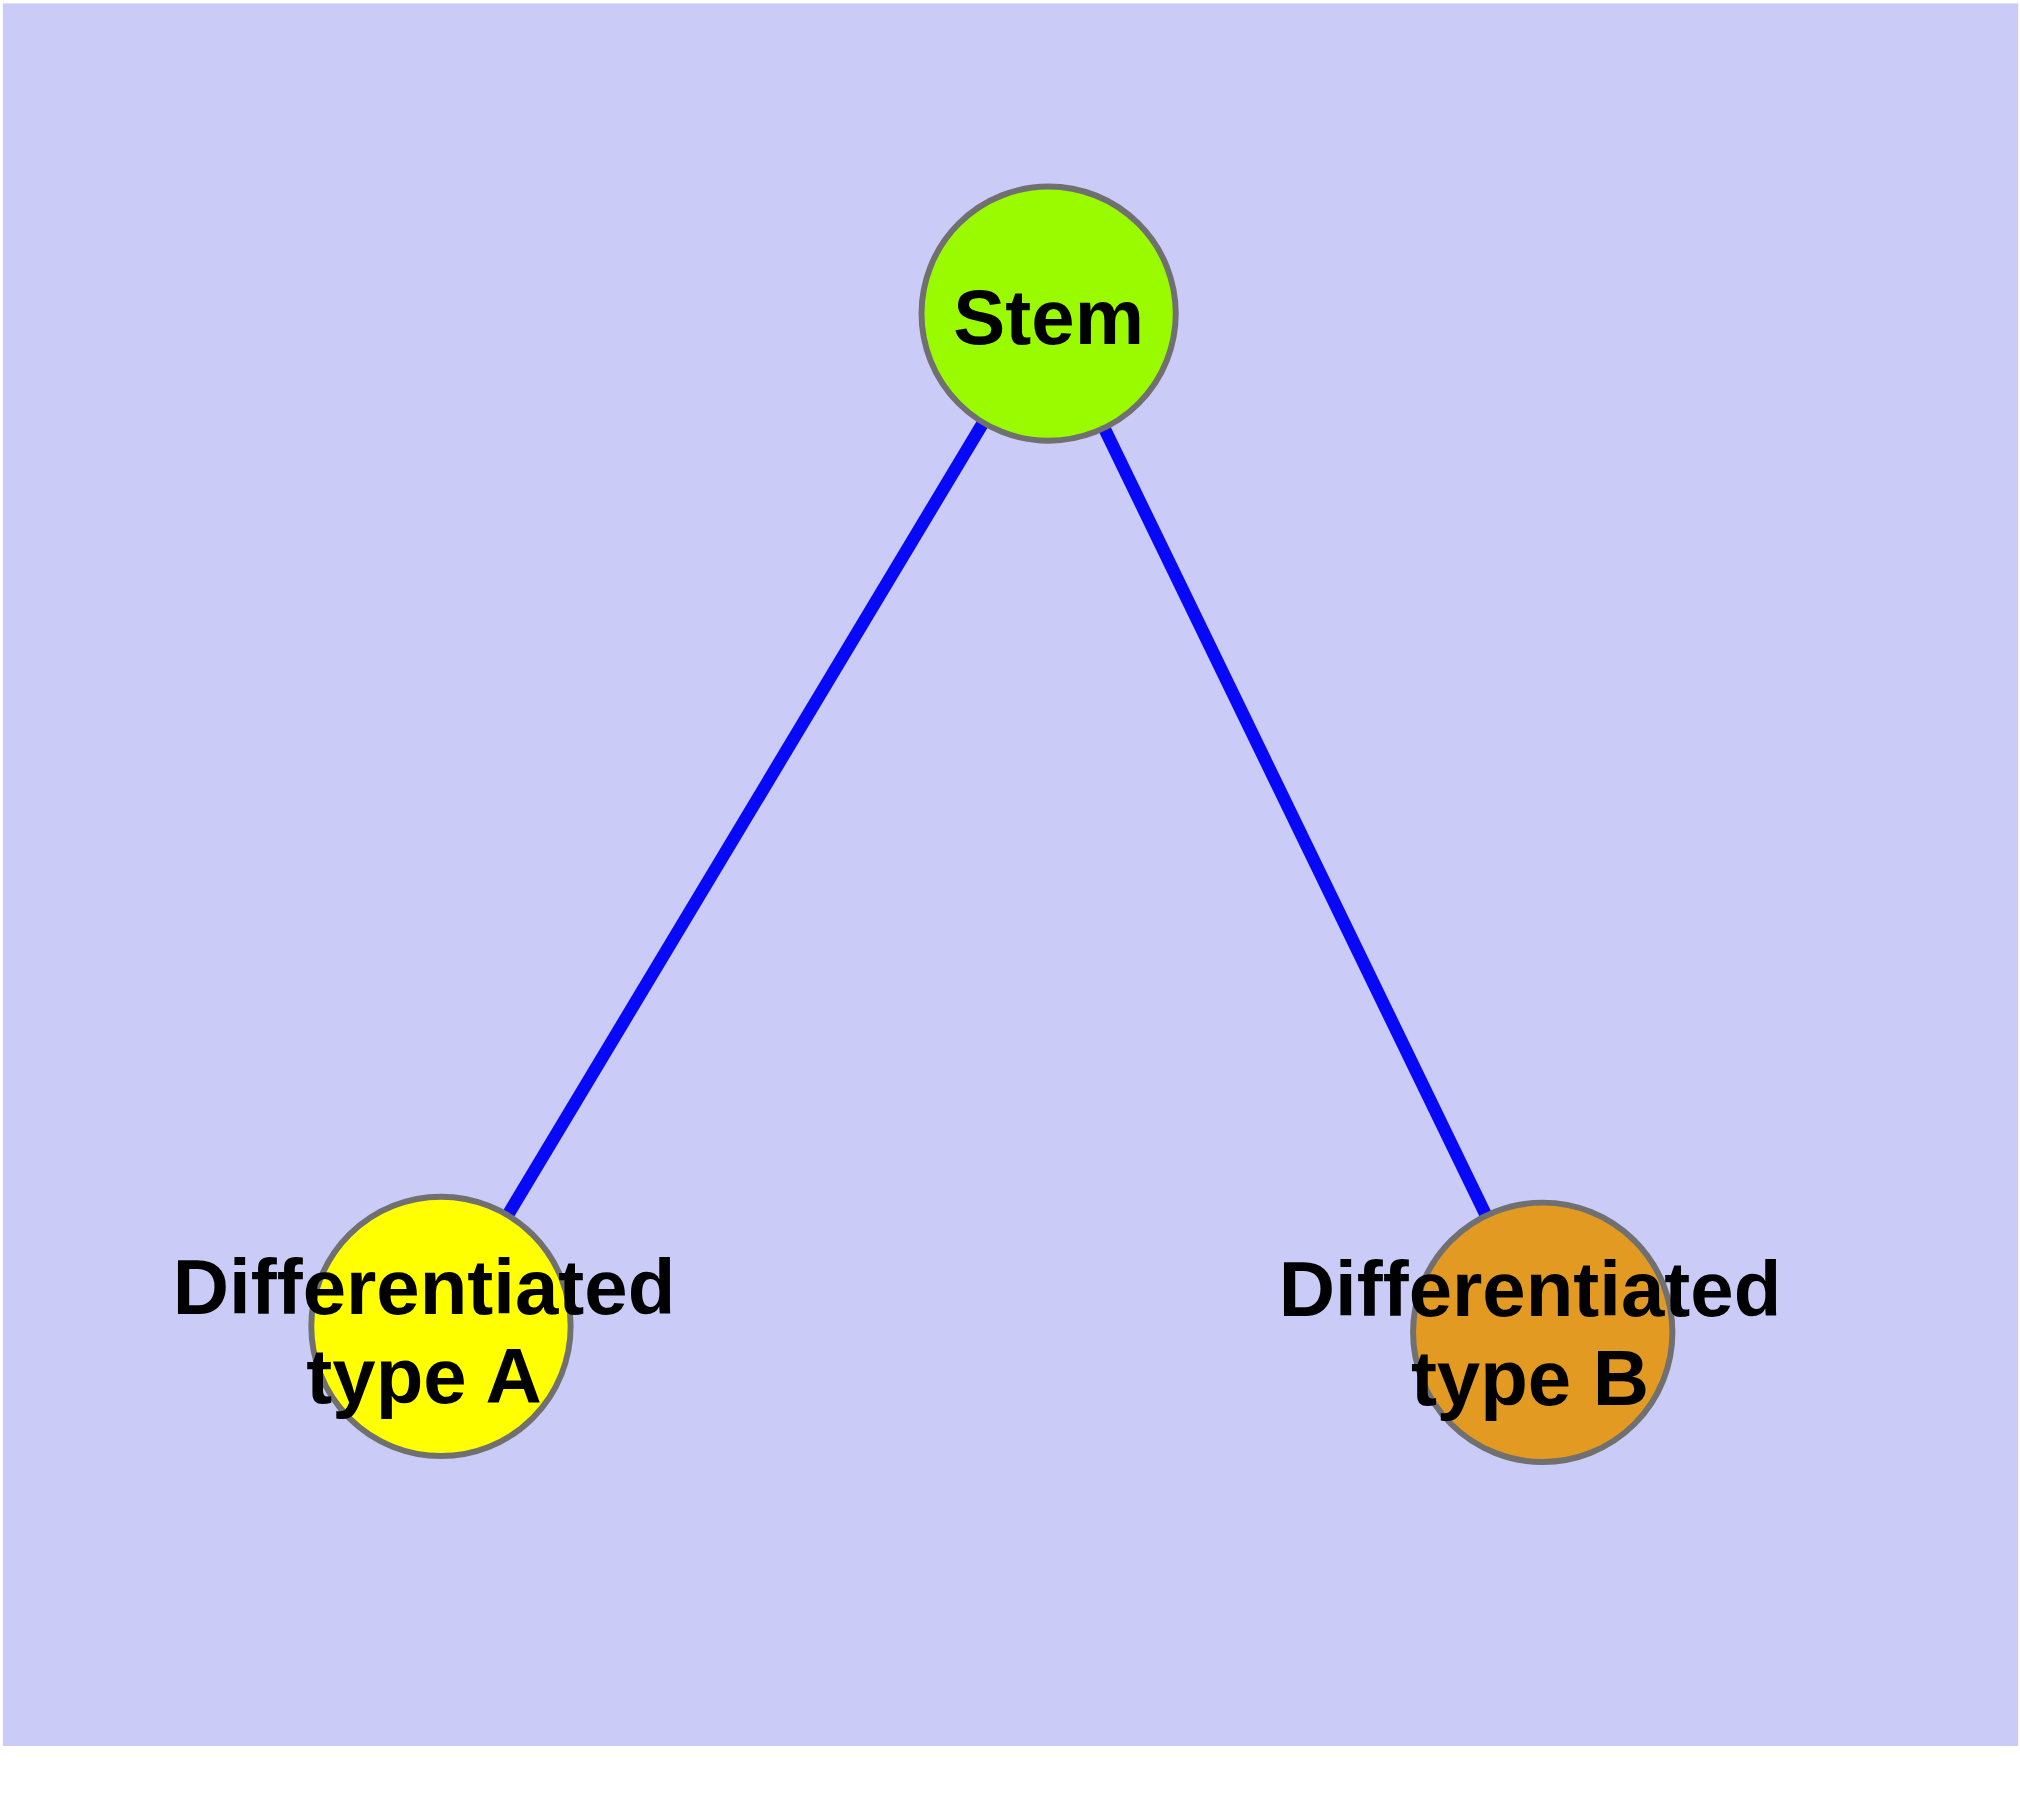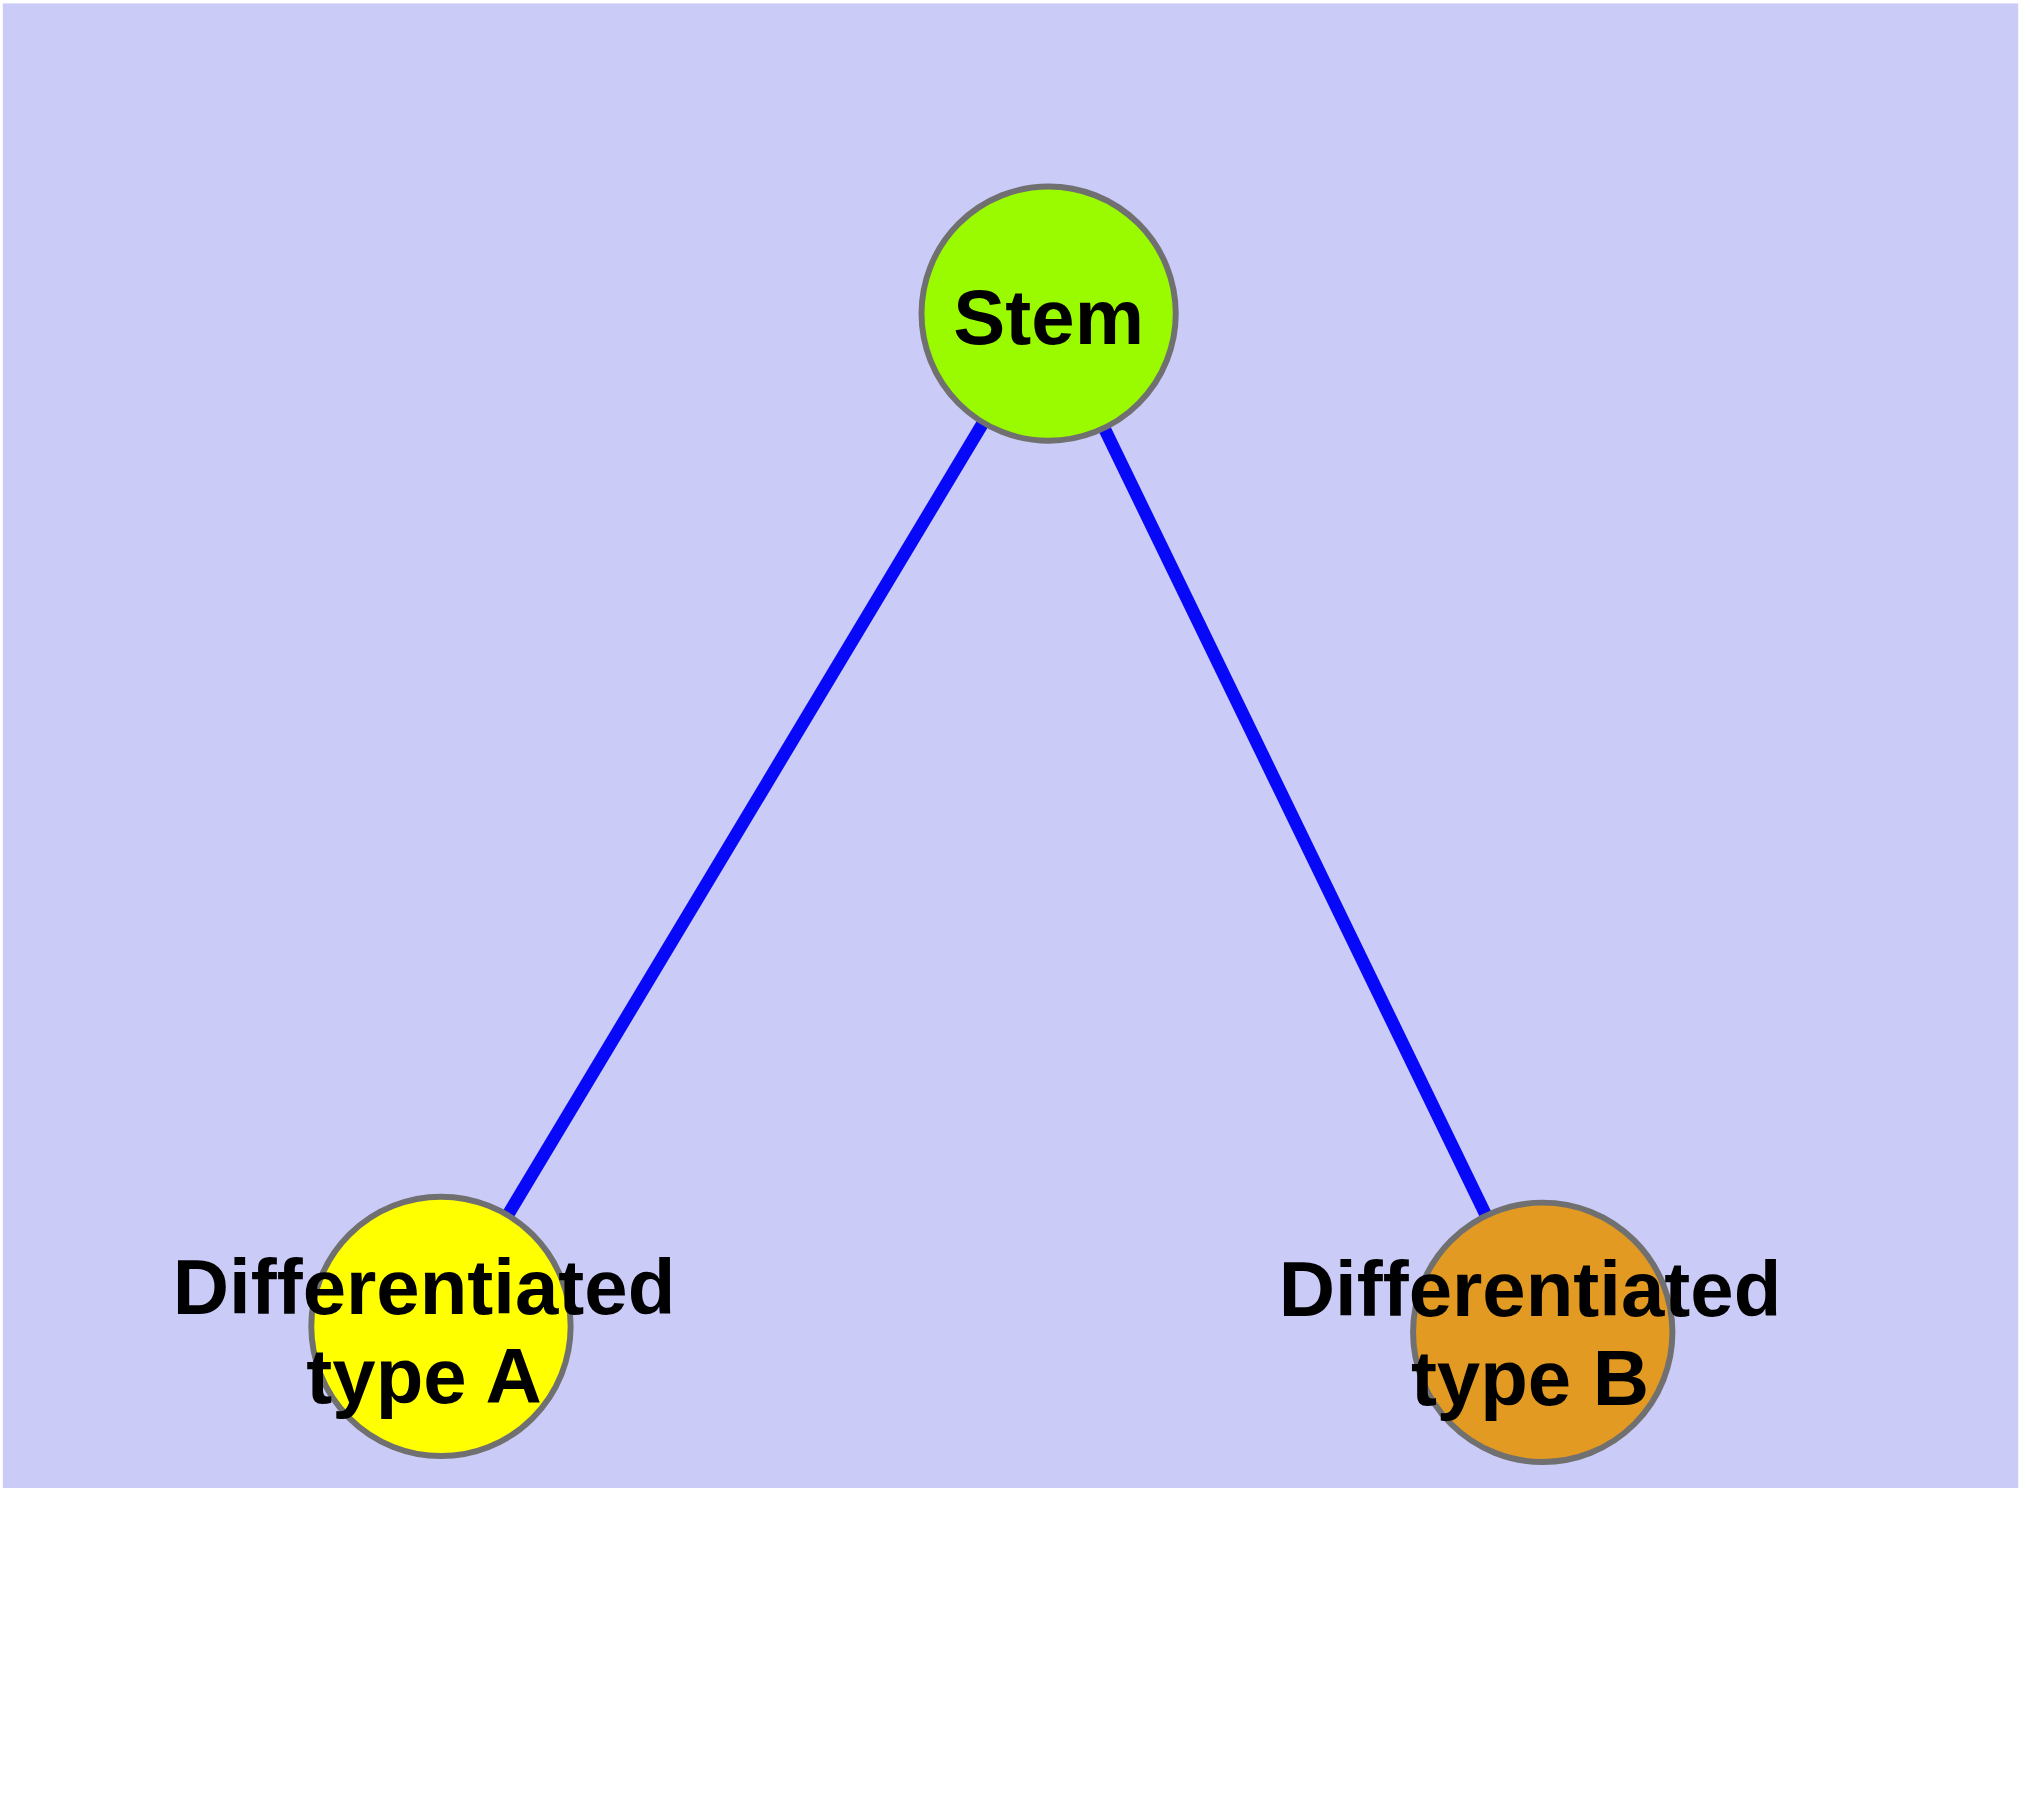--- a/index.html
+++ b/index.html
@@ -3,21 +3,21 @@
 <meta charset="utf-8">
 <style>
   html, body {
     margin: 0;
     padding: 0;
     background: #FFFFFF;
   }
   .stage {
     position: relative;
     width: 2021px;
-    height: 1488px;
+    height: 1746px;
     background: #FFFFFF;
     overflow: hidden;
     font-family: "Liberation Sans", sans-serif;
   }
   .stage svg {
     display: block;
     width: 2021px;
     height: 1812px;
   }
   .node-label {

